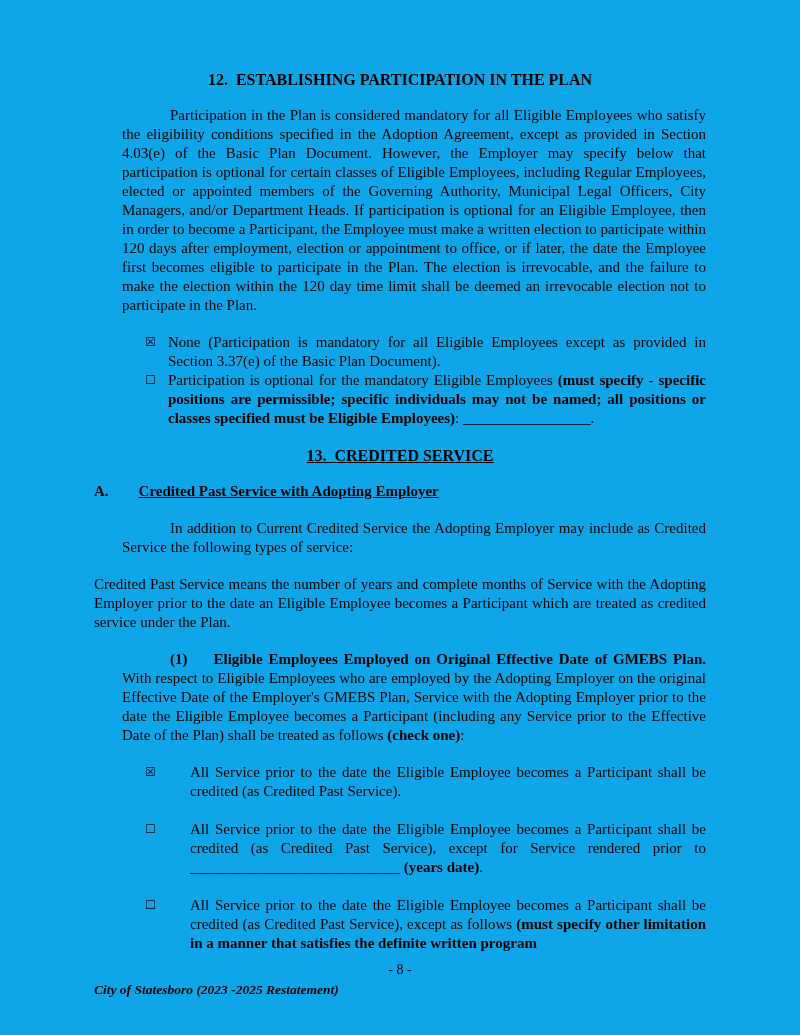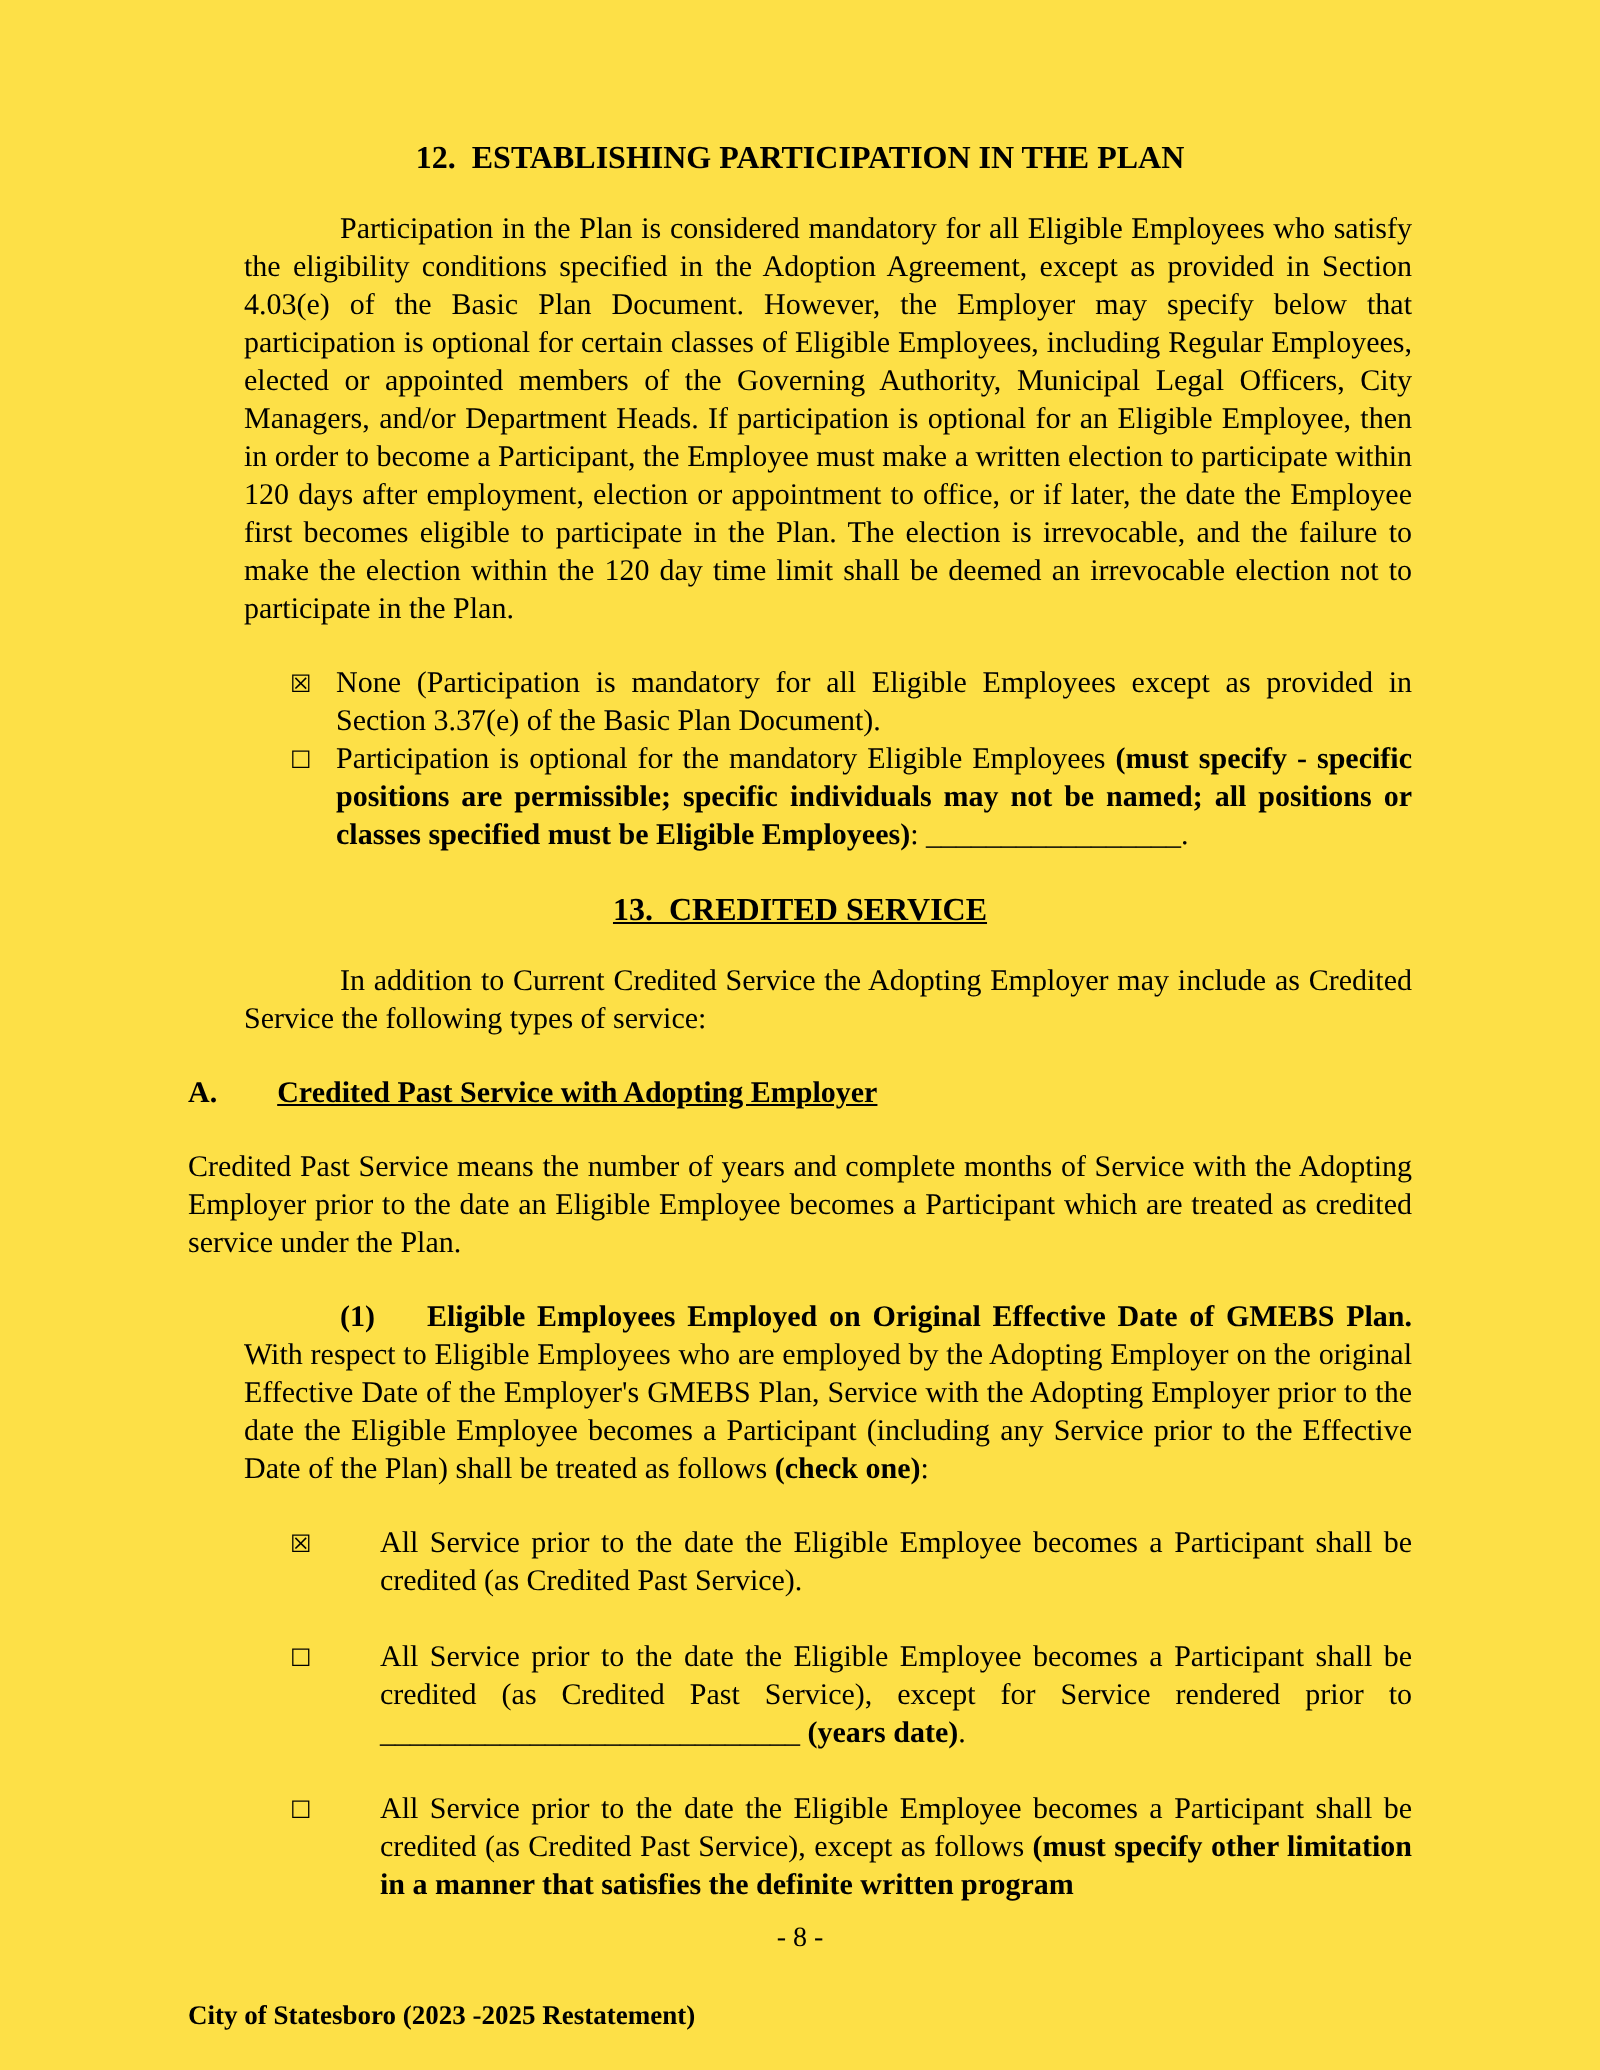--- a/index.html
+++ b/index.html
@@ -1,21 +1,21 @@
 <!DOCTYPE html>
 <html><head>
 <meta charset="utf-8">
 <style>
   html, body { margin: 0; padding: 0; background: #ffffff; }
   .page {
     position: relative;
     width: 800px;
     height: 1035px;
     margin: 0 auto;
-    background: #fde047;
+    background: #0ea5e9;
     box-sizing: border-box;
     padding: 70px 94px 0 94px;
     font-family: "Liberation Serif", serif;
     font-size: 15px;
     line-height: 19px;
     color: #000000;
     overflow: hidden;
   }
   .heading {
     font-size: 16px;
@@ -49,23 +49,24 @@
   .page-number {
     position: absolute;
     left: 0; right: 0;
     bottom: 56px;
     text-align: center;
     font-size: 14px;
   }
   .footer-line {
     position: absolute;
     left: 94px;
-    bottom: 18px;
+    bottom: 36px;
     font-weight: bold;
     font-size: 13.5px;
+    font-style: italic;
   }
 </style>
 </head>
 <body>
 
 <div class="page">
 
   <div class="heading">12.&nbsp; ESTABLISHING PARTICIPATION IN THE PLAN</div>
 
   <p class="para indent">Participation in the Plan is considered mandatory for all Eligible Employees who satisfy the eligibility conditions specified in the Adoption Agreement, except as provided in Section 4.03(e) of the Basic Plan Document. However, the Employer may specify below that participation is optional for certain classes of Eligible Employees, including Regular Employees, elected or appointed members of the Governing Authority, Municipal Legal Officers, City Managers, and/or Department Heads. If participation is optional for an Eligible Employee, then in order to become a Participant, the Employee must make a written election to participate within 120 days after employment, election or appointment to office, or if later, the date the Employee first becomes eligible to participate in the Plan. The election is irrevocable, and the failure to make the election within the 120 day time limit shall be deemed an irrevocable election not to participate in the Plan.</p>
@@ -77,23 +78,23 @@
       <span class="item-body">None (Participation is mandatory for all Eligible Employees except as provided in Section 3.37(e) of the Basic Plan Document).</span>
     </div>
     <div class="check-item">
       <span class="box-col">☐</span>
       <span class="item-body"><span>Participation is optional for the mandatory Eligible Employees </span><span class="b">(must specify - specific positions are permissible; specific individuals may not be named; all positions or classes specified must be Eligible Employees)</span><span>: _________________.</span></span>
     </div>
   </div>
 
   <div class="heading heading13">13.&nbsp; CREDITED SERVICE</div>
 
+  <p class="para"><span class="b">A.</span><span class="tab"></span><span class="b u">Credited Past Service with Adopting Employer</span></p>
+
   <p class="para indent">In addition to Current Credited Service the Adopting Employer may include as Credited Service the following types of service:</p>
-
-  <p class="para"><span class="b">A.</span><span class="tab"></span><span class="b u">Credited Past Service with Adopting Employer</span></p>
 
   <p class="para">Credited Past Service means the number of years and complete months of Service with the Adopting Employer prior to the date an Eligible Employee becomes a Participant which are treated as credited service under the Plan.</p>
 
   <p class="para indent"><span class="b">(1)</span><span class="tab2"></span><span class="b">Eligible Employees Employed on Original Effective Date of GMEBS Plan.</span><span> With respect to Eligible Employees who are employed by the Adopting Employer on the original Effective Date of the Employer's GMEBS Plan, Service with the Adopting Employer prior to the date the Eligible Employee becomes a Participant (including any Service prior to the Effective Date of the Plan) shall be treated as follows </span><span class="b">(check one)</span><span>:</span></p>
 
   <div class="check-list list13">
     <div class="check-item">
       <span class="box-col">☒</span>
       <span class="item-body">All Service prior to the date the Eligible Employee becomes a Participant shall be credited (as Credited Past Service).</span>
     </div>

